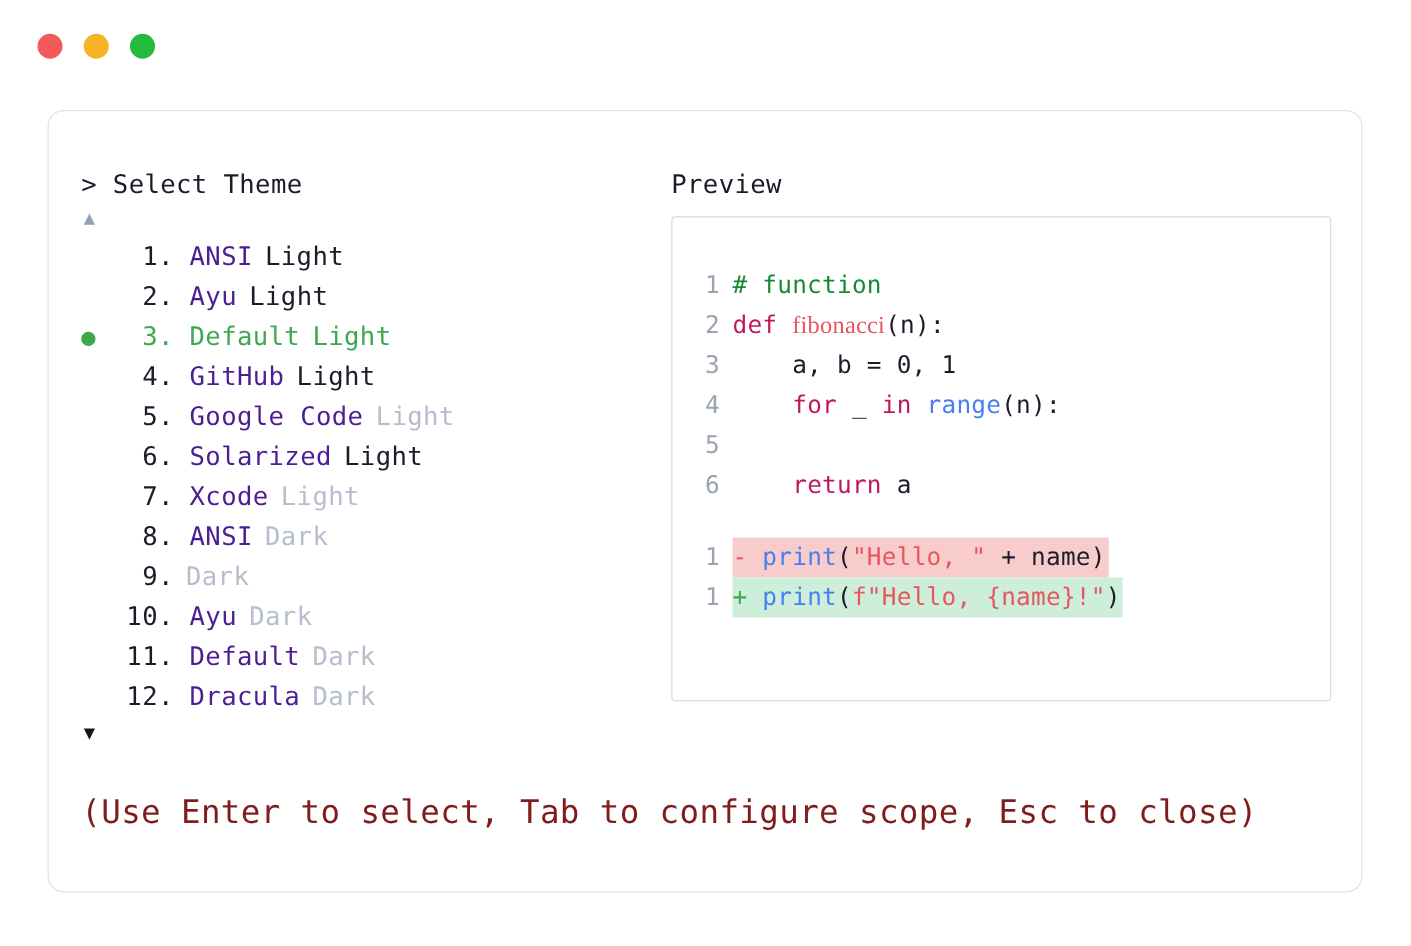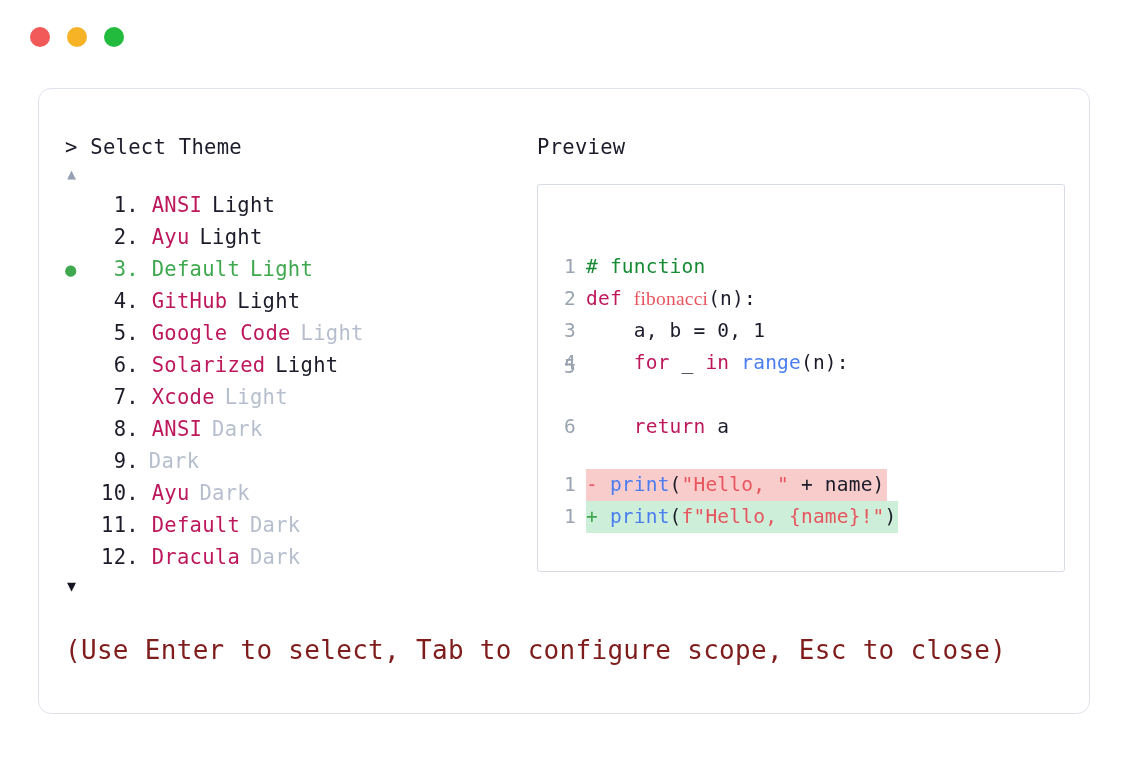--- a/index.html
+++ b/index.html
@@ -100,21 +100,21 @@
     text-align: left;
     font-size: 19px;
     color: #3fa84f;
   }
   .num-cell {
     width: 46px;
     flex: 0 0 46px;
     text-align: right;
     color: #1b1b2a;
   }
-  .name-cell { color: #be185d; }
+  .name-cell { color: #4c1d95; }
   .variant-cell { padding-left: 9.8px; text-align: right; }
   .variant-cell.strong { color: #1b1b2a; }
   .variant-cell.dim { color: #b6bece; }
 
   .theme-row.selected .num-cell,
   .theme-row.selected .dot-cell,
   .theme-row.selected .name-cell,
   .theme-row.selected .variant-cell { color: #3fa84f; }
 
   
@@ -122,21 +122,21 @@
     position: absolute;
     left: 498px;
     top: 44px;
     width: 530px;
   }
   .preview-label {
     font-size: 20.5px;
     line-height: 28px;
     color: #1b1b2a;
     letter-spacing: 0.3px;
-    margin-bottom: 23px;
+    margin-bottom: 12px;
     white-space: pre;
   }
   .preview-box {
     box-sizing: border-box;
     width: 528px;
     height: 388px;
     border: 1.5px solid #d7dbe5;
     border-radius: 3px;
     background: #ffffff;
     padding: 38px 0 0 0;
@@ -152,21 +152,21 @@
     white-space: pre;
     letter-spacing: 0.2px;
   }
   .gutter {
     flex: 0 0 38px;
     width: 38px;
     text-align: right;
     color: #9aa3b0;
     padding-right: 10px;
   }
-  .code-text { flex: 0 0 auto; margin-top: 28px; }
+  .code-text { flex: 0 0 auto; }
 
   .code-blank { height: 26px; }
 
   .tok-comment { color: #168a33; }
   .tok-keyword { color: #be185d; }
   .tok-func    { color: #e8555f; font-family: Liberation Serif, serif; }
   .tok-plain   { color: #1b1b2a; }
   .tok-string  { color: #e8555f; }
   .tok-builtin { color: #4a7ef0; }
 

